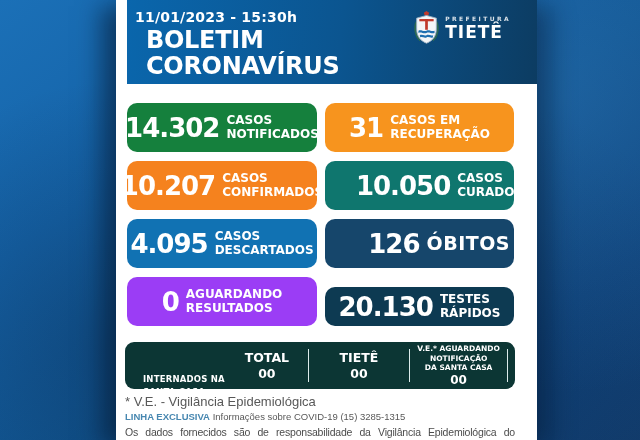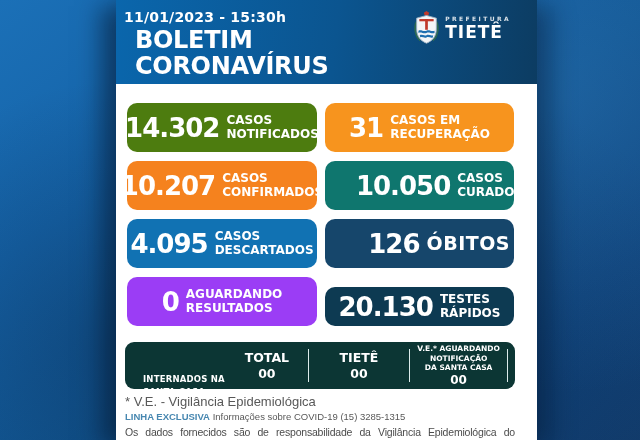--- a/index.html
+++ b/index.html
@@ -19,20 +19,21 @@
   .card {
     position:absolute; left:116px; top:0; width:421px; height:440px;
     background:#ffffff;
     box-shadow: -15px 6px 22px rgba(6,24,48,.55), 15px 6px 22px rgba(6,24,48,.38);
   }
 
   .card-header {
     position:relative; height:84px; padding:9px 0 0 8px;
     background:linear-gradient(96deg, #0A66AC 0%, #0B5590 52%, #0C3C62 100%);
     color:#fff;
+    margin-left:11px;
   }
   .hdr-date { font-size:14px; font-weight:bold; letter-spacing:.2px; }
   .hdr-title { margin:2px 0 0 11px; font-size:24px; line-height:1.1; font-weight:bold; letter-spacing:-.3px; }
 
   .logo { position:absolute; top:11px; right:26px; display:flex; align-items:center; gap:5px; }
   .crest { width:27px; height:34px; }
   .logo-text { display:flex; flex-direction:column; line-height:1; }
   .logo-org { font-size:6px; font-weight:bold; letter-spacing:2.4px; color:rgba(255,255,255,.85); margin-bottom:2px; }
   .logo-city { font-size:17px; font-weight:bold; letter-spacing:1px; color:#fff; }
 
@@ -106,21 +107,21 @@
       </svg>
       <div class="logo-text">
         <span class="logo-org">PREFEITURA</span>
         <span class="logo-city">TIETÊ</span>
       </div>
     </div>
   </div>
 
   <div class="stat-grid">
 
-    <div class="stat-box" style="background: #4d7c0f;">
+    <div class="stat-box" style="background: #15803d;">
       <span class="stat-value">14.302</span>
       <span class="stat-label">
         <span>CASOS</span>
         <span>NOTIFICADOS</span>
       </span>
     </div>
 
     <div class="stat-box" style="background: rgb(247, 148, 30);">
       <span class="stat-value">31</span>
       <span class="stat-label">

